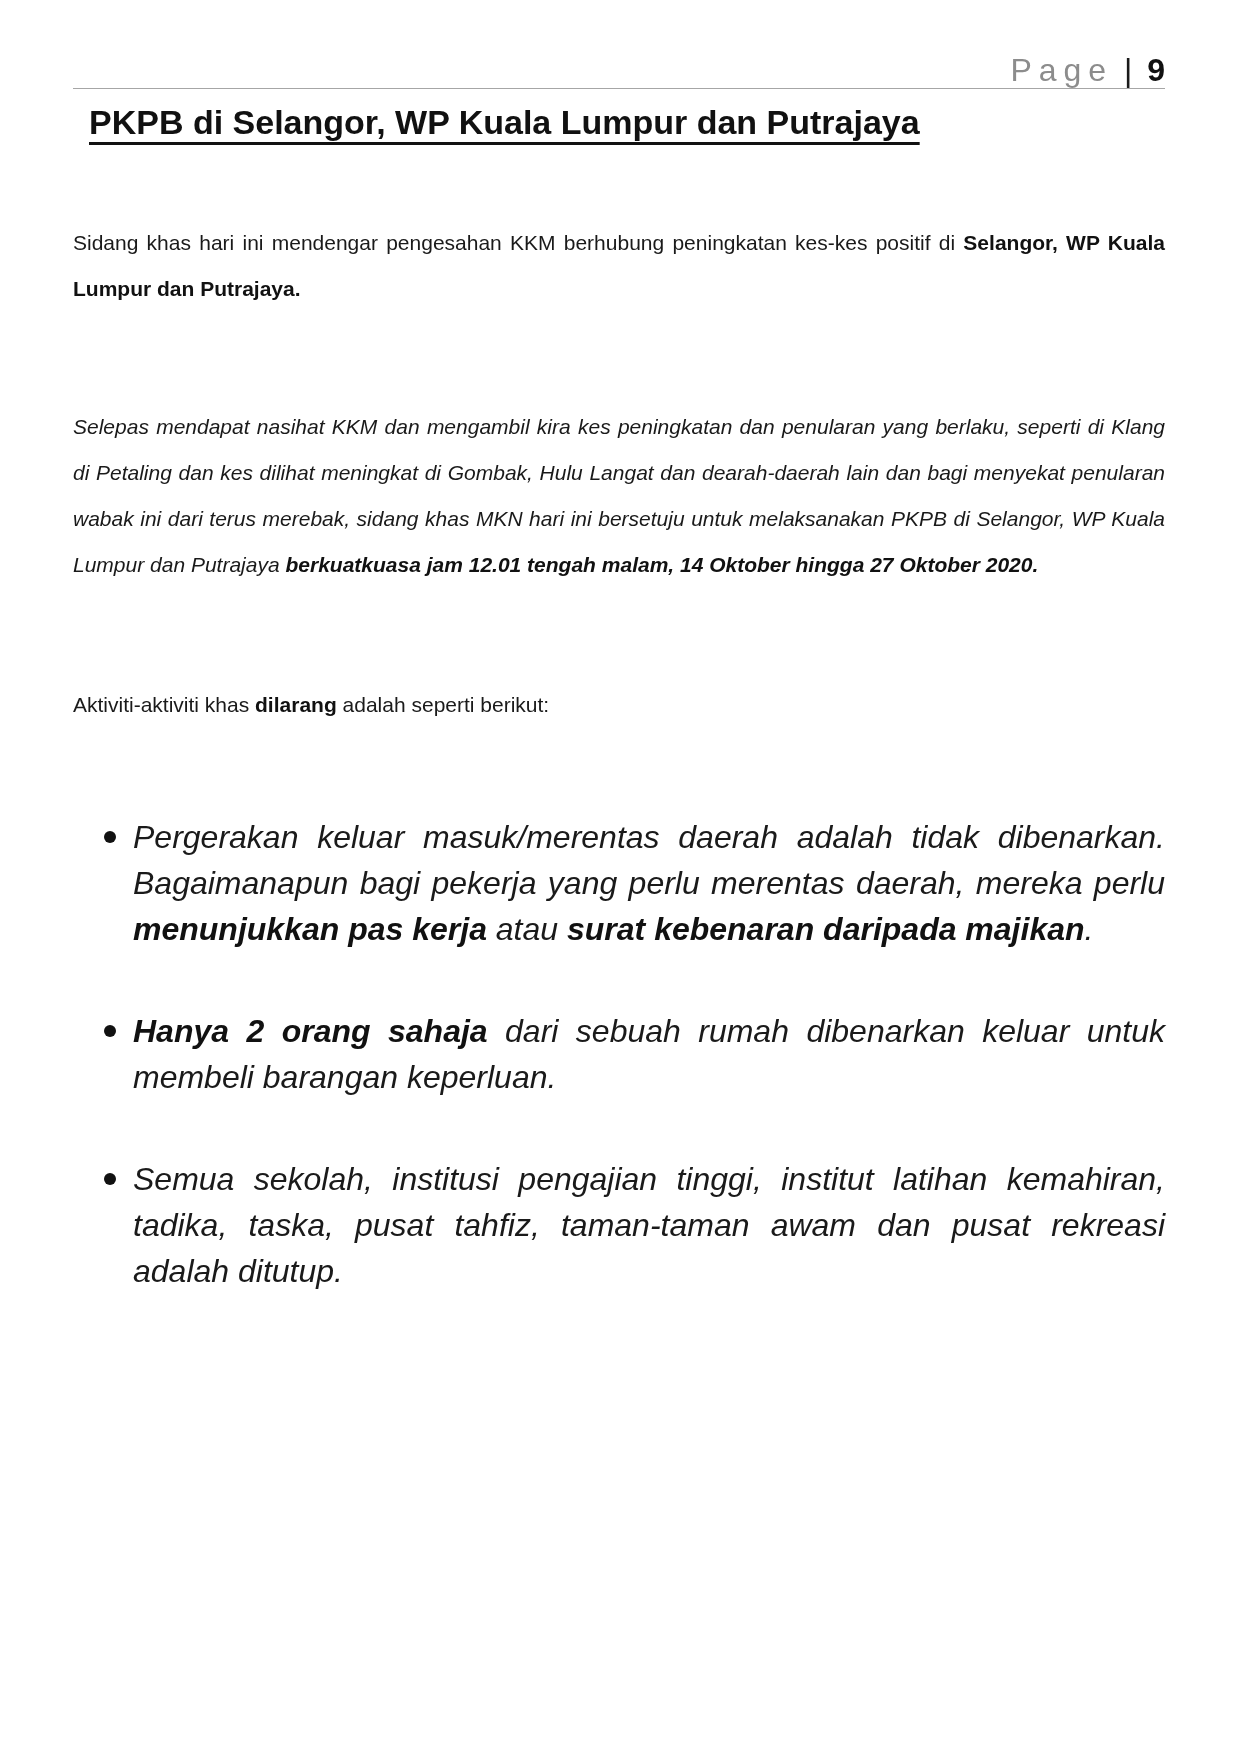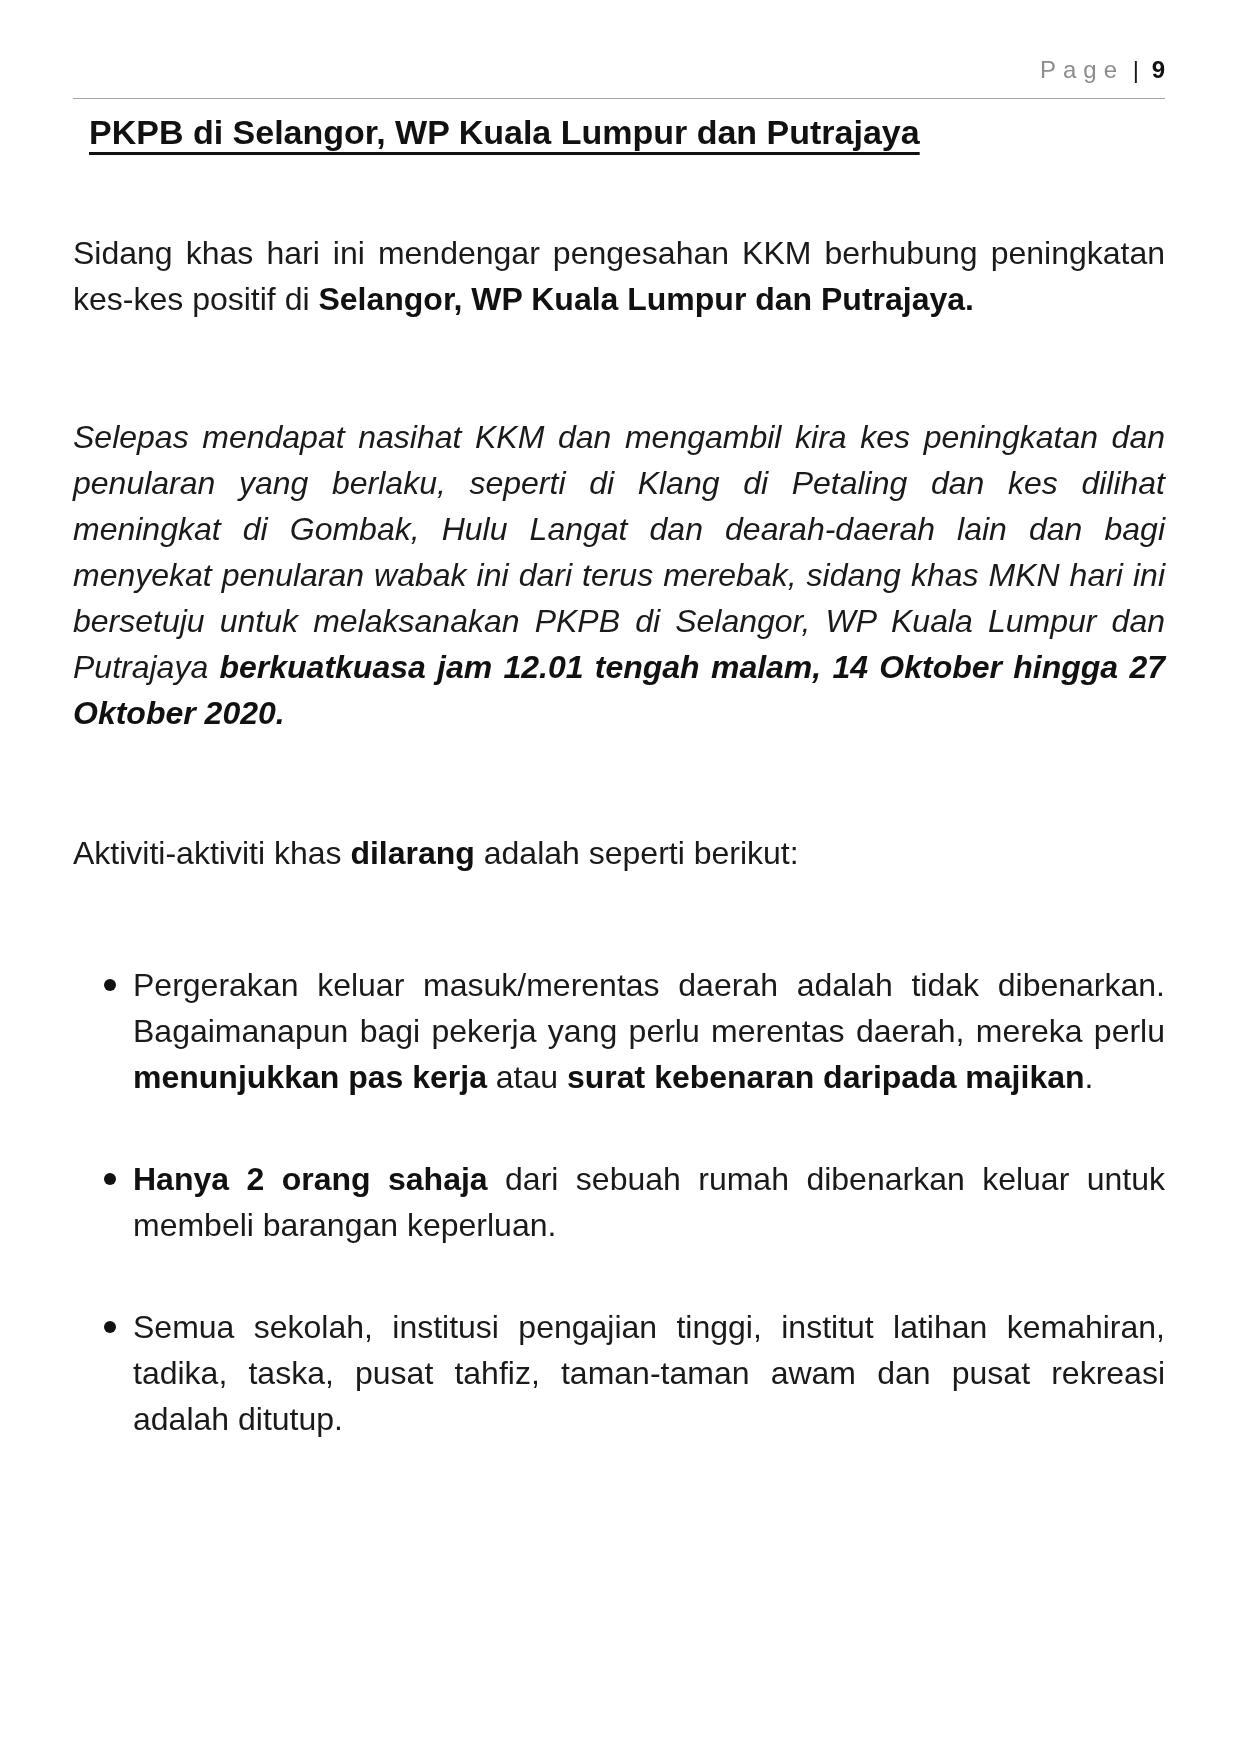--- a/index.html
+++ b/index.html
@@ -18,24 +18,24 @@
   .page {
     width: 1239px;
     height: 1754px;
     box-sizing: border-box;
     padding: 0 74px 0 73px;
     background: #ffffff;
   }
   
   .header {
     padding-top: 52px;
-    padding-bottom: 10px;
+    padding-bottom: 0;
     border-bottom: 1px solid #a6a6a6;
     text-align: right;
-    font-size: 24px;
+    font-size: 32px;
     line-height: 36px;
     white-space: nowrap;
   }
   .page-label {
     color: #8c8c8c;
     letter-spacing: 7px;
   }
   .page-sep {
     color: #1a1a1a;
     margin: 0 6px 0 2px;
@@ -55,34 +55,35 @@
   }
   .heading-text {
     text-decoration: underline;
     text-decoration-thickness: 3px;
     text-underline-offset: 8px;
     text-decoration-color: #111111;
   }
   
   .para {
     margin: 0;
-    font-size: 32px;
+    font-size: 21px;
     line-height: 46px;
     text-align: justify;
     color: #1a1a1a;
   }
   .para b, .bullet-text b { color: #111111; }
   .para.p1 { margin-top: 74px; }
   .para.p2 { margin-top: 92px; font-style: italic; }
   .para.intro { margin-top: 94px; text-align: left; }
   
   .bullets {
     list-style: none;
     margin: 86px 0 0 0;
     padding: 0;
+    font-style: italic;
   }
   .bullet {
     position: relative;
     padding-left: 60px;
     font-size: 32px;
     line-height: 46px;
     text-align: justify;
     color: #1a1a1a;
   }
   .bullet + .bullet { margin-top: 56px; }

